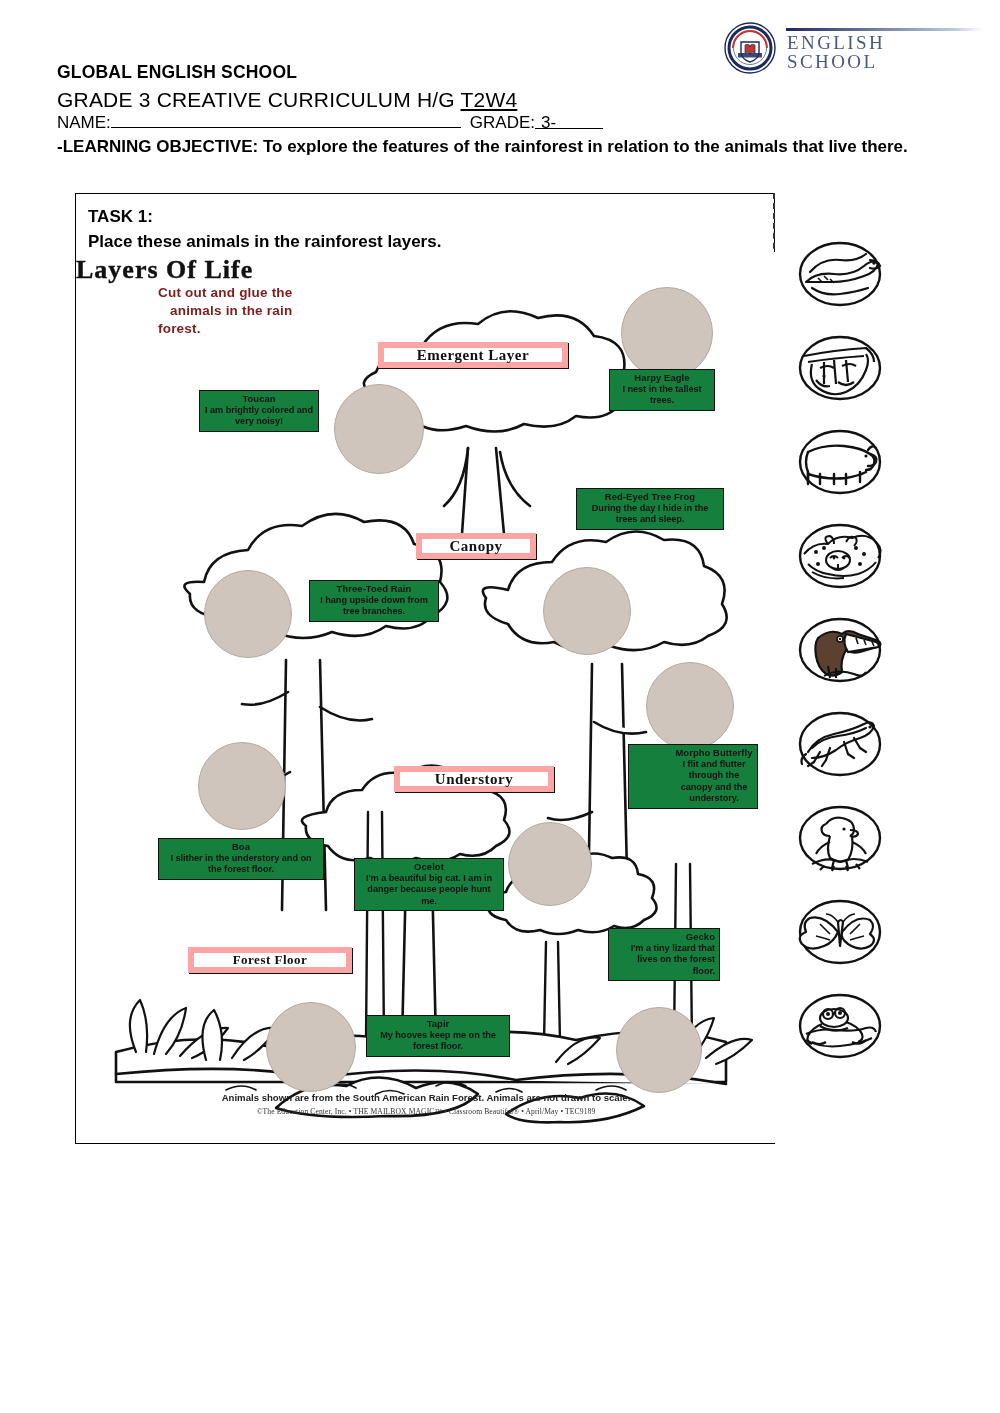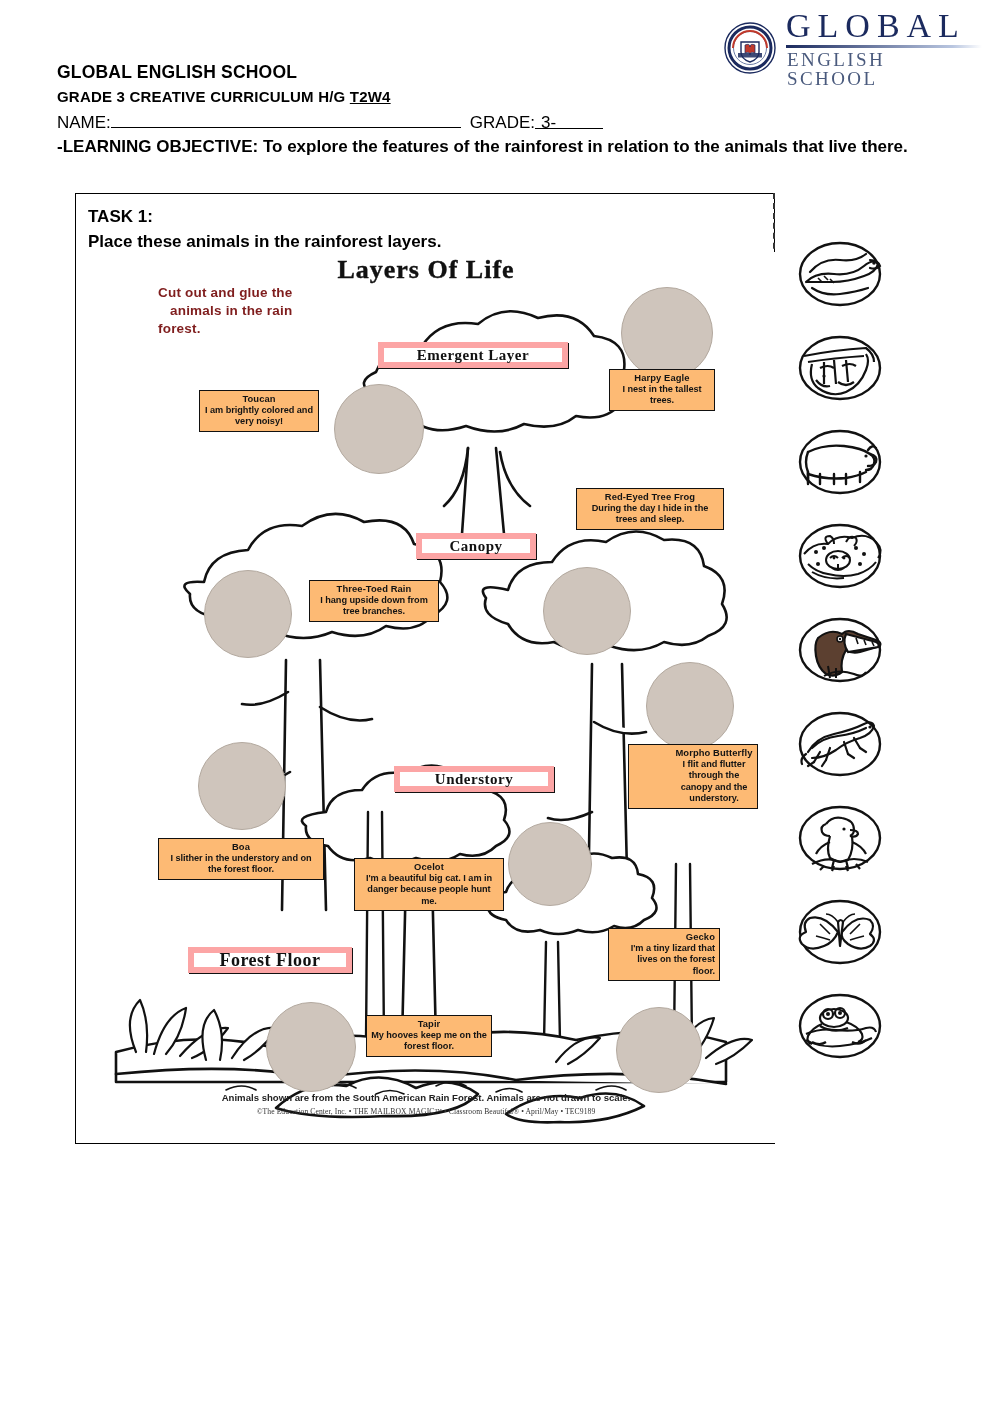--- a/index.html
+++ b/index.html
@@ -21,21 +21,21 @@
     color:#1b2a5e; font-weight:400; padding-left:4px;
   }
   .logo-rule { height:3px; background:linear-gradient(to right,#1b2a5e,#b9c6e0 85%,#ffffff); margin:2px 0 2px 4px; }
   .logo-sub {
     font-family:"Liberation Serif", serif; font-size:19px; letter-spacing:2.4px;
     color:#4a5a7d; padding-left:5px;
   }
 
   .hd-line { position:absolute; left:57px; font-family:"Liberation Sans", sans-serif; white-space:nowrap; }
   #school-name { top:62px; font-size:17.5px; font-weight:bold; letter-spacing:.2px; }
-  #curriculum   { top:88px; font-size:15px; font-weight:700; letter-spacing:.2px; }
+  #curriculum   { top:88px; font-size:21px; font-weight:400; letter-spacing:.2px; }
   #curriculum .code { text-decoration:underline; }
   #name-row { top:112px; font-size:17px; font-weight:400; display:flex; align-items:baseline; }
   #name-row .blank-long { display:inline-block; width:350px; border-bottom:1.6px solid #000; height:16px; }
   #name-row .grade-lbl { margin-left:9px; }
   #name-row .blank-grade { display:inline-block; width:68px; border-bottom:1.6px solid #000; height:16px; text-align:left; padding-left:6px; }
   #objective {
     position:absolute; left:57px; top:136px; width:890px;
     font-size:17px; font-weight:bold; line-height:1.35;
   }
 
@@ -51,21 +51,21 @@
     position:absolute; left:75px; top:252px; width:700px; height:892px;
     border-left:1.6px solid #000; border-right:0; border-bottom:1.6px solid #000;
     background:#fff; overflow:hidden;
   }
   #sheet-right-dash {
     position:absolute; left:773px; top:193px; width:0; height:951px;
     border-left:2px dashed #333;
   }
 
   #ws-title {
-    position:absolute; left:0; top:3px; width:700px; text-align:center;
+    position:absolute; left:0; top:3px; width:700px; 
     font-family:"Liberation Serif", serif; font-weight:bold; font-size:26px;
     letter-spacing:1px; color:#111; -webkit-text-stroke:0.4px #111;
   }
   #ws-instruction {
     position:absolute; left:82px; top:32px; width:185px;
     font-size:13.5px; font-weight:bold; line-height:1.35; color:#7f1d1d;
     text-align:left; letter-spacing:.2px;
   }
   #ws-instruction .l2, #ws-instruction .l3 { display:block; }
   #ws-instruction .l2 { padding-left:12px; }
@@ -83,21 +83,21 @@
   .plaque {
     position:absolute; border:6px solid #fca5a5; background:#fff;
     font-family:"Liberation Serif", serif; font-weight:bold;
     color:#111; text-align:center; letter-spacing:.5px;
     display:flex; align-items:center; justify-content:center;
     box-shadow:1px 1px 0 #111;
   }
 
   
   .fact {
-    position:absolute; border:1.7px solid #111; background:#fdba74;
+    position:absolute; border:1.7px solid #111; background:#15803d;
     padding:2px 4px 3px; text-align:center; color:#141414;
   }
   .fact .nm { font-size:9.4px; font-weight:bold; display:block; line-height:1.25; letter-spacing:.1px; }
   .fact .tx { font-size:9.2px; font-weight:bold; display:block; line-height:1.25; letter-spacing:-.05px; }
 
   
   #ws-note {
     position:absolute; left:0; top:840px; width:700px; text-align:center;
     font-size:9.6px; font-weight:bold; color:#222;
   }
@@ -125,21 +125,20 @@
         <circle cx="26" cy="26" r="21" fill="none" stroke="#1b2a5e" stroke-width="3"></circle>
         <circle cx="26" cy="26" r="16.5" fill="none" stroke="#6d7da6" stroke-width="1"></circle>
         <path d="M26 9 A17 17 0 0 1 43 26" fill="none" stroke="#c0392b" stroke-width="2"></path>
         <path d="M9 26 A17 17 0 0 1 26 9" fill="none" stroke="#c0392b" stroke-width="2"></path>
         <path d="M17 20 h18 v10 q0 7 -9 10 q-9 -3 -9 -10 z" fill="#fff" stroke="#1b2a5e" stroke-width="1.4"></path>
         <path d="M21 23 q5 -2 5 2 q0 -4 5 -2 v8 q-5 -2 -5 2 q0 -4 -5 -2 z" fill="#c0392b" stroke="#1b2a5e" stroke-width=".7"></path>
         <rect x="14" y="31" width="24" height="4.5" fill="#1b2a5e" opacity=".85"></rect>
       </svg>
     </div>
     <div id="logo-words">
-      <span class="logo-global">GLOBAL</span>
       <span class="logo-rule"></span>
       <span class="logo-sub">ENGLISH SCHOOL</span>
     </div>
   </div>
 
   <div class="hd-line" id="school-name">GLOBAL ENGLISH SCHOOL</div>
 
   <div class="hd-line" id="curriculum">
     <span>GRADE 3 CREATIVE CURRICULUM H/G </span><span class="code">T2W4</span>
   </div>
@@ -231,21 +230,21 @@
   <div class="spot" style="left:467px; top:315px; width:88px; height:88px;"></div>
   <div class="spot" style="left:570px; top:410px; width:88px; height:88px;"></div>
   <div class="spot" style="left:122px; top:490px; width:88px; height:88px;"></div>
   <div class="spot" style="left:432px; top:570px; width:84px; height:84px;"></div>
   <div class="spot" style="left:190px; top:750px; width:90px; height:90px;"></div>
   <div class="spot" style="left:540px; top:755px; width:86px; height:86px;"></div>
 
   <div class="plaque" style="left:302px; top:90px;  width:190px; height:26px; font-size:15px;">Emergent Layer</div>
   <div class="plaque" style="left:340px; top:281px; width:120px; height:26px; font-size:15px;">Canopy</div>
   <div class="plaque" style="left:318px; top:514px; width:160px; height:26px; font-size:15px;">Understory</div>
-  <div class="plaque" style="left:112px; top:695px; width:164px; height:26px; font-size:18px;">Forest Floor</div>
+  <div class="plaque" style="left:112px; top:695px; width:164px; height:26px; font-size:13px;">Forest Floor</div>
 
   <div class="fact" style="left:123px; top:138px; width:120px;">
     <span class="nm">Toucan</span>
     <span class="tx">I am brightly colored and very noisy!</span>
   </div>
 
   <div class="fact" style="left:533px; top:117px; width:106px;">
     <span class="nm">Harpy Eagle</span>
     <span class="tx">I nest in the tallest trees.</span>
   </div>
@@ -273,21 +272,21 @@
   <div class="fact" style="left:278px; top:606px; width:150px;">
     <span class="nm">Ocelot</span>
     <span class="tx">I'm a beautiful big cat. I am  in danger because people hunt me.</span>
   </div>
 
   <div class="fact" style="left:532px; top:676px; width:112px;text-align:right;">
     <span class="nm">Gecko</span>
     <span class="tx">I'm a tiny lizard that lives on the forest floor.</span>
   </div>
 
-  <div class="fact" style="left:290px; top:763px; width:126px;">
+  <div class="fact" style="left:290px; top:763px; width:144px;">
     <span class="nm">Tapir</span>
     <span class="tx">My hooves keep me on the forest floor.</span>
   </div>
 
   <div id="ws-note">Animals shown are from the South American Rain Forest. Animals are not drawn to scale.</div>
   <div id="ws-credit">©The Education Center, Inc. • THE MAILBOX MAGIC™ • Classroom Beautiful® • April/May • TEC9189</div>
 </div>
 
 <div id="cutouts">
 

